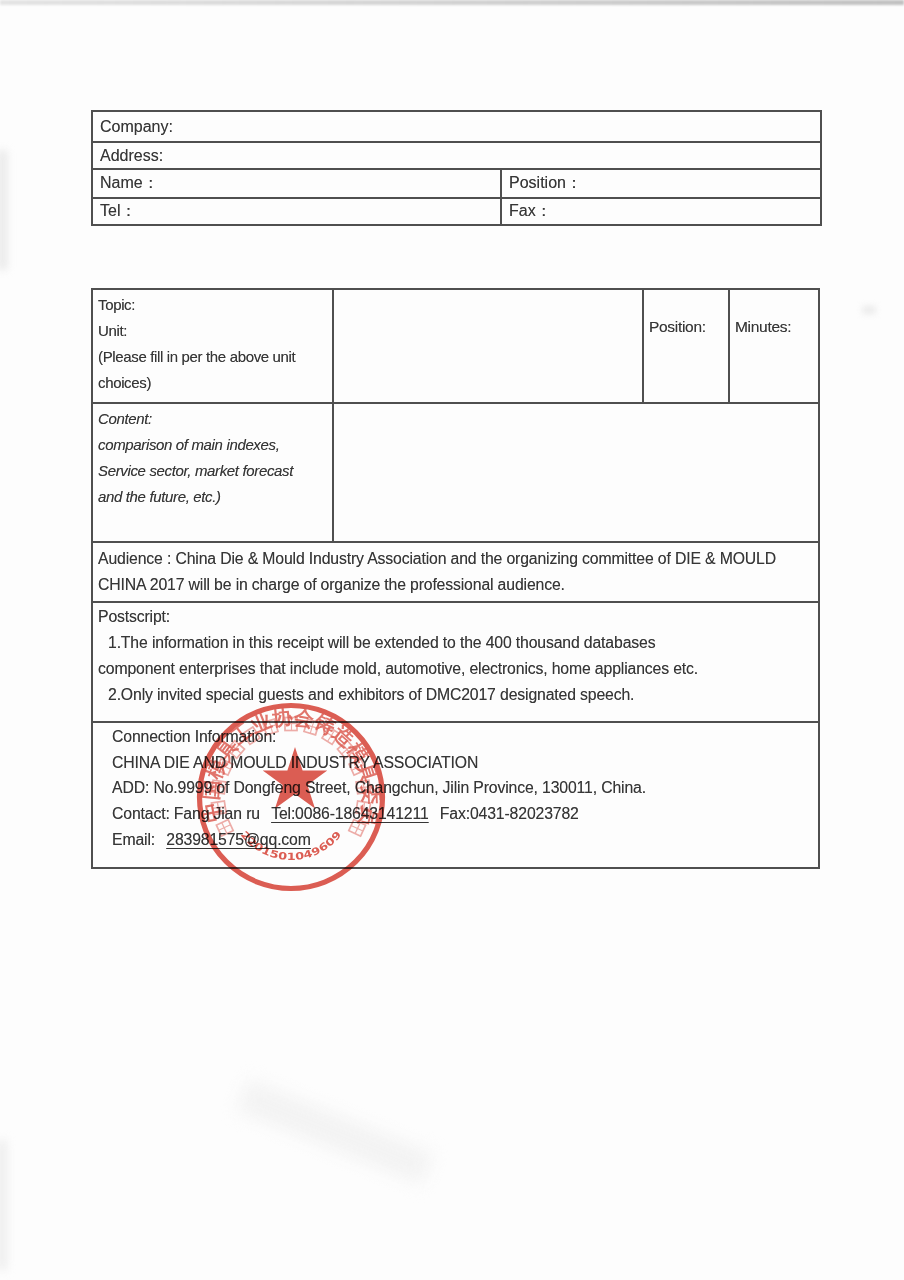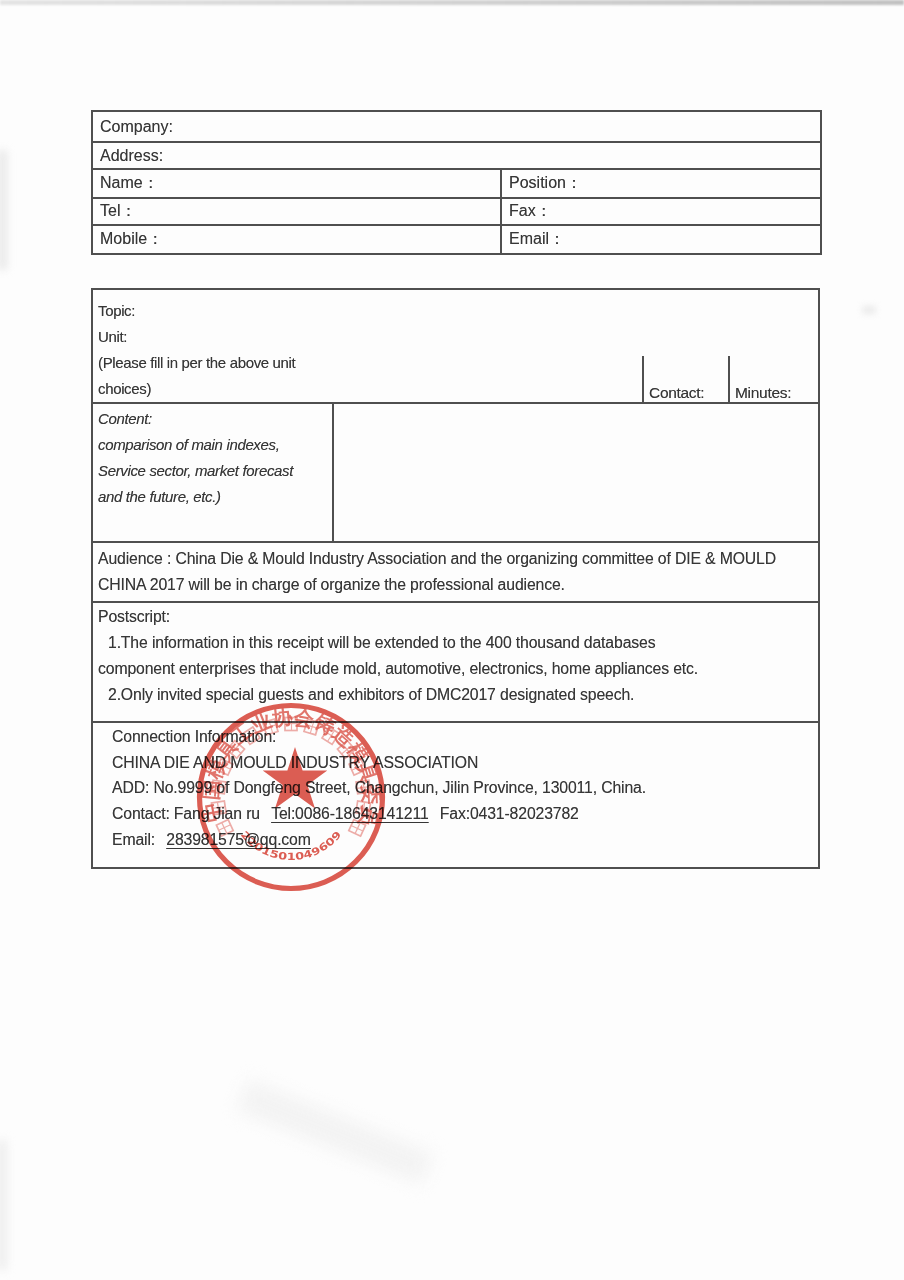--- a/index.html
+++ b/index.html
@@ -39,21 +39,21 @@
   .ct-cell.left  { width:407px; }
   .ct-cell.right { flex:1; border-left:2px solid #4f4f4f; }
   .ct-cell.full  { width:100%; }
 
   
   .speech-table {
     position:absolute; left:91px; top:288px; width:729px;
     border:2px solid #4f4f4f;
   }
   .st-row { display:flex; border-top:2px solid #4f4f4f; }
-  .st-row:first-child { border-top:none;align-items:flex-end; }
+  .st-row:first-child { border-top:none; }
   .row-topic      { height:112px; }
   .row-content    { height:139px; }
   .row-audience   { height:60px;  }
   .row-postscript { height:120px; }
   .row-connection { height:146px;padding-left:14px; }
   .st-cell { border-left:2px solid #4f4f4f; }
   .st-cell:first-child { border-left:none; }
   .cell-topic-label   { width:239px; padding:2px 1px 0 5px; font-size:15px; letter-spacing:-0.35px; line-height:26px; }
   .cell-topic-entry   { width:310px; }
   .cell-duration      { width:86px;  padding:28px 1px 0 5px; font-size:15.5px; letter-spacing:-0.3px; }
@@ -110,42 +110,34 @@
       </div>
     </div>
     <div class="ct-row ct-r4">
       <div class="ct-cell left txt">
         <span>Tel：</span>
       </div>
       <div class="ct-cell right txt">
         <span>Fax：</span>
       </div>
     </div>
-    <div class="ct-row ct-r5">
-      <div class="ct-cell left txt">
-        <span>Mobile：</span>
-      </div>
-      <div class="ct-cell right txt">
-        <span>Email：</span>
-      </div>
-    </div>
   </div>
 
   <div class="speech-table">
 
     <div class="st-row row-topic">
       <div class="st-cell cell-topic-label txt">
         <div class="line">Topic:</div>
         <div class="line">Unit:</div>
         <div class="line">(Please fill in per the above unit</div>
         <div class="line">choices)</div>
       </div>
       <div class="st-cell cell-topic-entry"></div>
       <div class="st-cell cell-duration txt">
-        <span>Contact:</span>
+        <span>Position:</span>
       </div>
       <div class="st-cell cell-minutes txt">
         <span>Minutes:</span>
       </div>
     </div>
 
     <div class="st-row row-content">
       <div class="st-cell cell-content-label txt">
         <div class="line">Content:</div>
         <div class="line">comparison of main indexes,</div>

